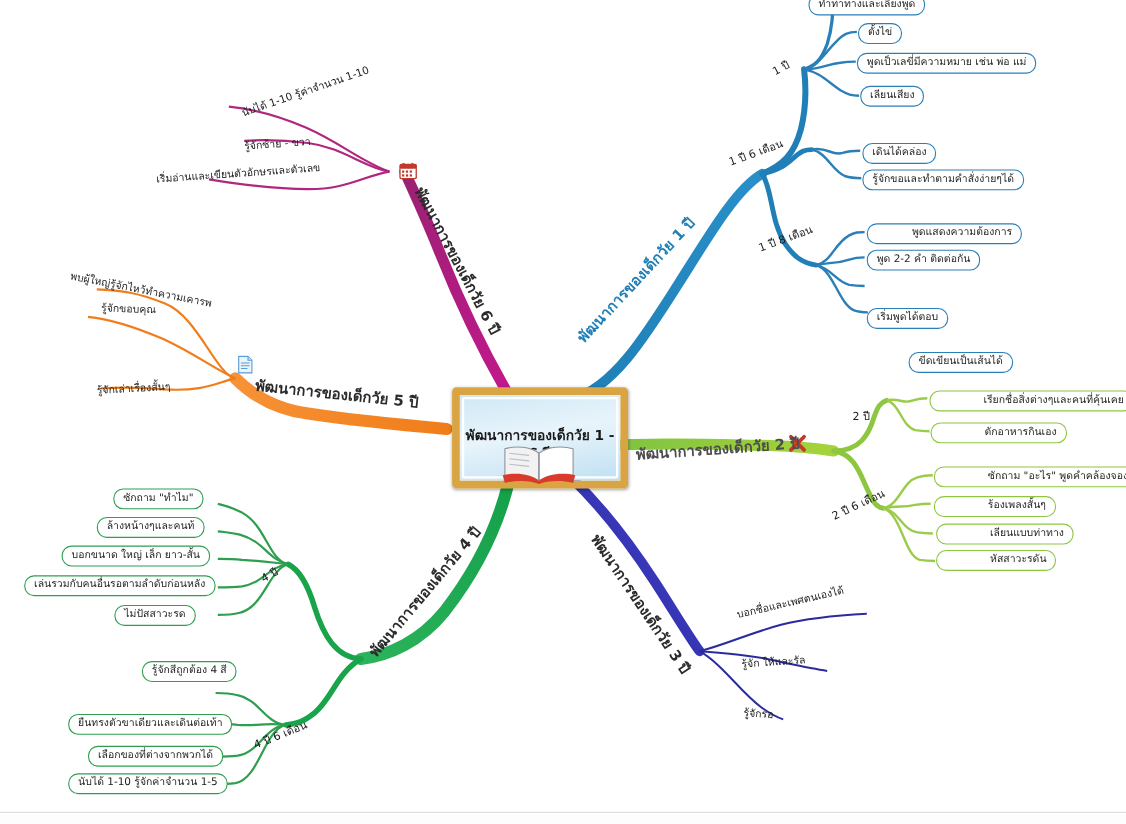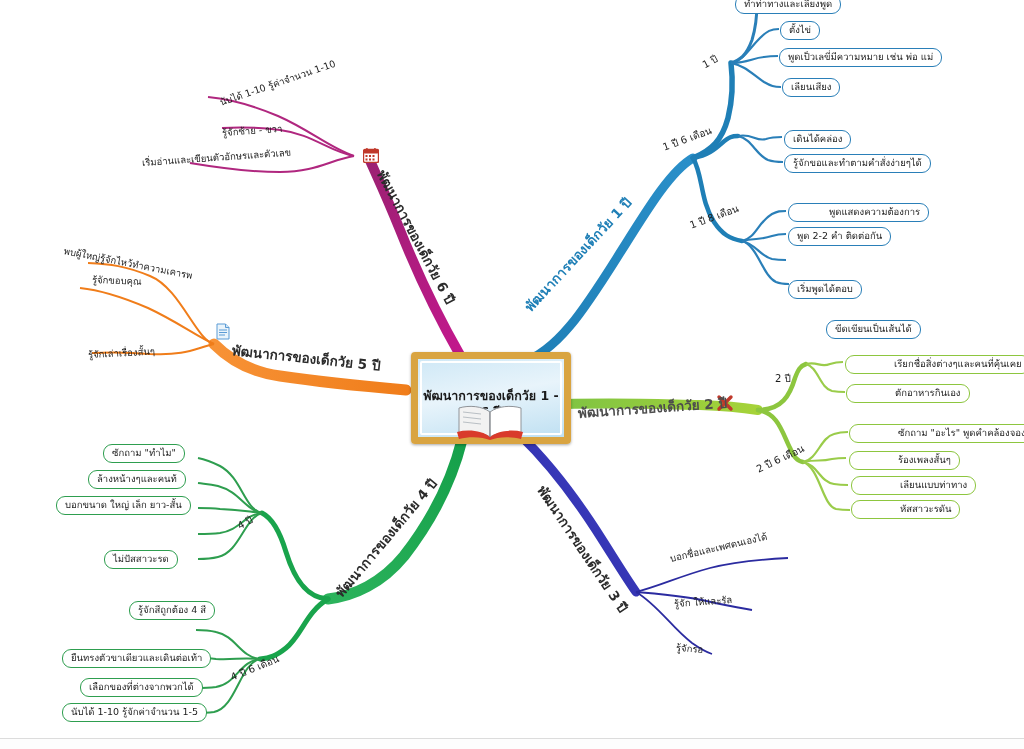--- a/index.html
+++ b/index.html
@@ -255,20 +255,21 @@
   <div class="flabel" style="left:670px;top:551px;transform:rotate(-13deg);">บอกชื่อและเพศตนเองได้</div>
   <div class="flabel" style="left:674px;top:596px;transform:rotate(-4deg);">รู้จัก ให้และรัล</div>
   <div class="flabel" style="left:676px;top:640px;transform:rotate(4deg);">รู้จักรอ</div>
 
   <div class="mainlabel c4" style="left:338px;top:584px;transform:rotate(-50deg);color:#2b2b2b;">พัฒนาการของเด็กวัย 4 ปี</div>
 
   <div class="agelabel" style="left:238px;top:519px;transform:rotate(-28deg);">4 ปี</div>
   <div class="leaf dgreen" style="left:103px;top:444px;">ซักถาม "ทำไม"</div>
   <div class="leaf dgreen" style="left:88px;top:470px;">ล้างหน้างๆและคนท้</div>
   <div class="leaf dgreen" style="left:56px;top:496px;">บอกขนาด ใหญ่ เล็ก ยาว-สั้น</div>
+  <div class="leaf dgreen" style="left:22px;top:523px;">เล่นรวมกับคนอื่นรอตามลำดับก่อนหลัง</div>
   <div class="leaf dgreen" style="left:104px;top:550px;">ไม่ปัสสาวะรด</div>
 
   <div class="agelabel" style="left:231px;top:670px;transform:rotate(-22deg);">4 ปี 6 เดือน</div>
   <div class="leaf dgreen" style="left:108px;top:601px;margin-left:21px;">รู้จักสีถูกต้อง 4 สี</div>
   <div class="leaf dgreen" style="left:62px;top:649px;">ยืนทรงตัวขาเดียวและเดินต่อเท้า</div>
   <div class="leaf dgreen" style="left:80px;top:678px;">เลือกของที่ต่างจากพวกได้</div>
   <div class="leaf dgreen" style="left:62px;top:703px;">นับได้ 1-10 รู้จักค่าจำนวน 1-5</div>
 
   <div class="mainlabel c5" style="left:232px;top:339px;transform:rotate(6deg);color:#2b2b2b;">พัฒนาการของเด็กวัย 5 ปี</div>
   <div class="flabel" style="left:64px;top:243px;transform:rotate(11deg);">พบผู้ใหญ่รู้จักไหว้ทำความเคารพ</div>

